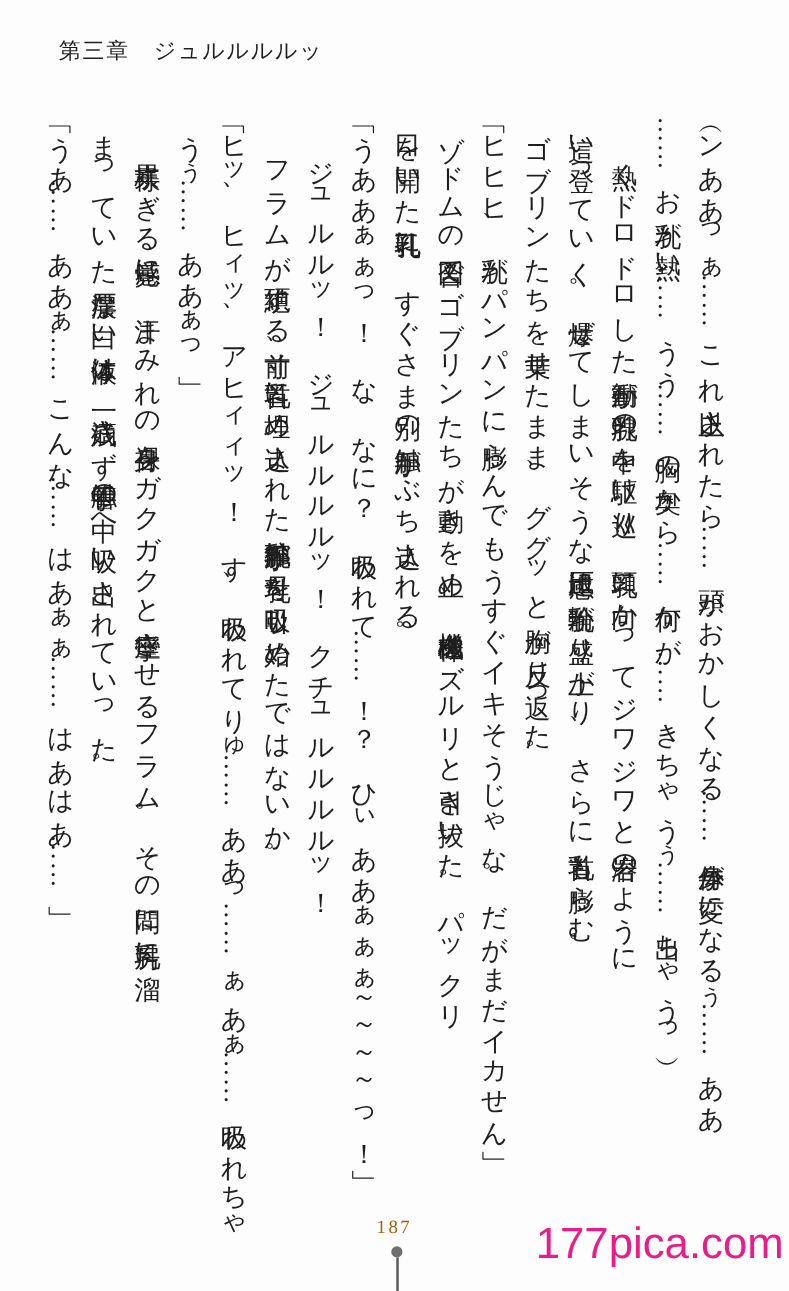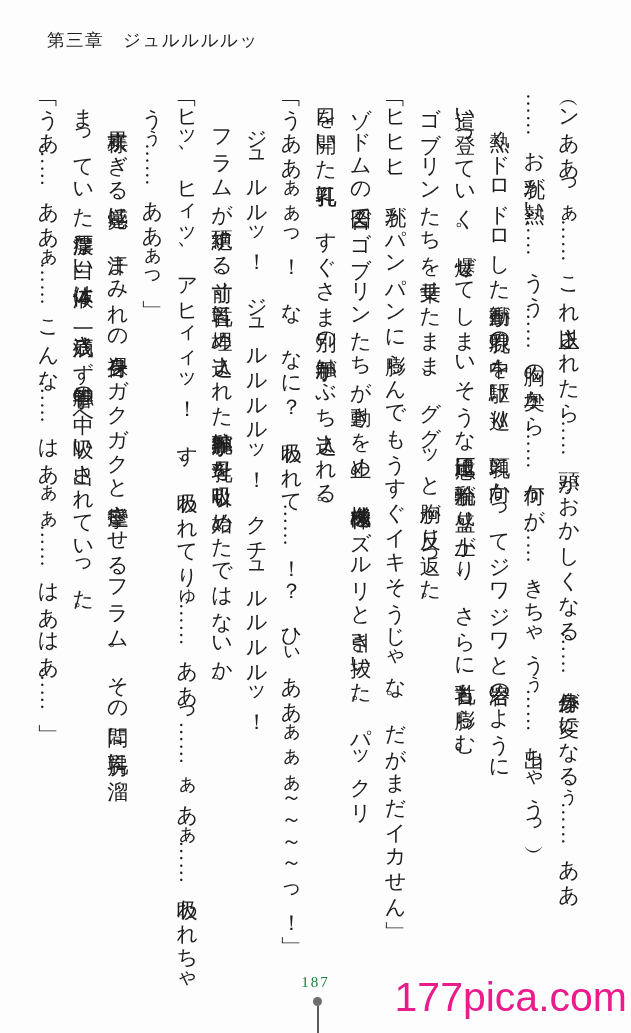--- a/index.html
+++ b/index.html
@@ -15,34 +15,34 @@
     font-size:17.5px;letter-spacing:1.5px;white-space:pre;
   }
   .text-block{
     position:absolute;top:93px;right:45px;height:882px;
     writing-mode:vertical-rl;text-orientation:mixed;
     font-size:21px;line-height:34.7px;letter-spacing:0.85px;
   }
   .text-column{white-space:nowrap;}
   .page-number{
     position:absolute;left:0;top:974px;width:631px;
-    text-align:center;font-size:15px;color:#15803d;letter-spacing:2px;
+    text-align:center;font-size:15px;color:#a16207;letter-spacing:2px;
   }
   .marker-dot{
     position:absolute;left:313px;top:997px;width:9px;height:9px;
     border-radius:50%;background:#6e6e6e;
   }
   .marker-stem{
     position:absolute;left:317px;top:1006px;width:1.5px;height:27px;
     background:#5a5a5a;
   }
   .watermark{
     position:absolute;right:4px;top:977px;
     font-family:"Liberation Sans","DejaVu Sans",sans-serif;
-    font-size:41px;line-height:1;color:#ea1c8c;
+    font-size:35px;line-height:1;color:#ea1c8c;
   }
 </style>
 </head>
 <body>
 
 <div class="chapter-header">第三章　ジュルルルルッ</div>
 
 <div class="text-block">
   <div class="text-column">（ンああっぁ……これ以上されたら……頭がおかしくなる……身体が変になるぅ……ああ</div>
   <div class="text-column">……お乳が熱い……うう……胸の奥から……何かが……きちゃうぅ……出ちゃうっ）</div>

